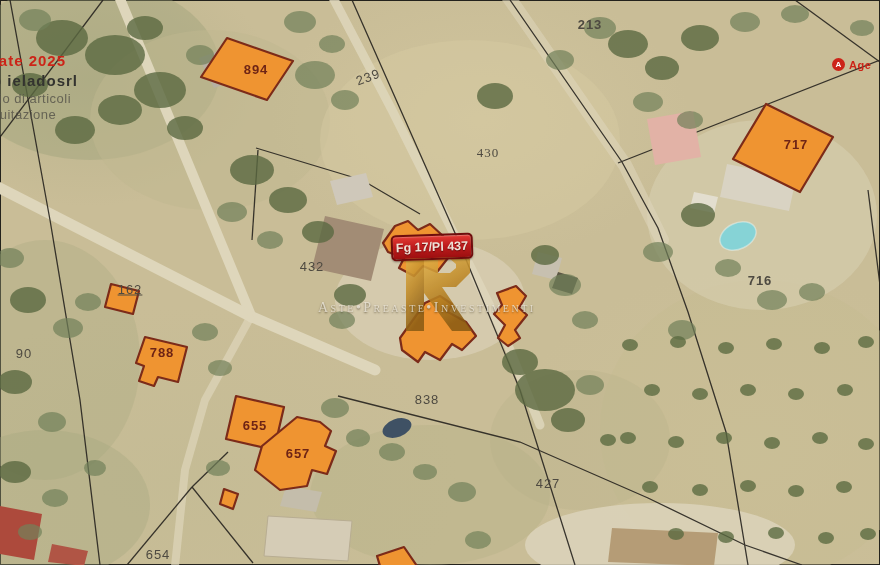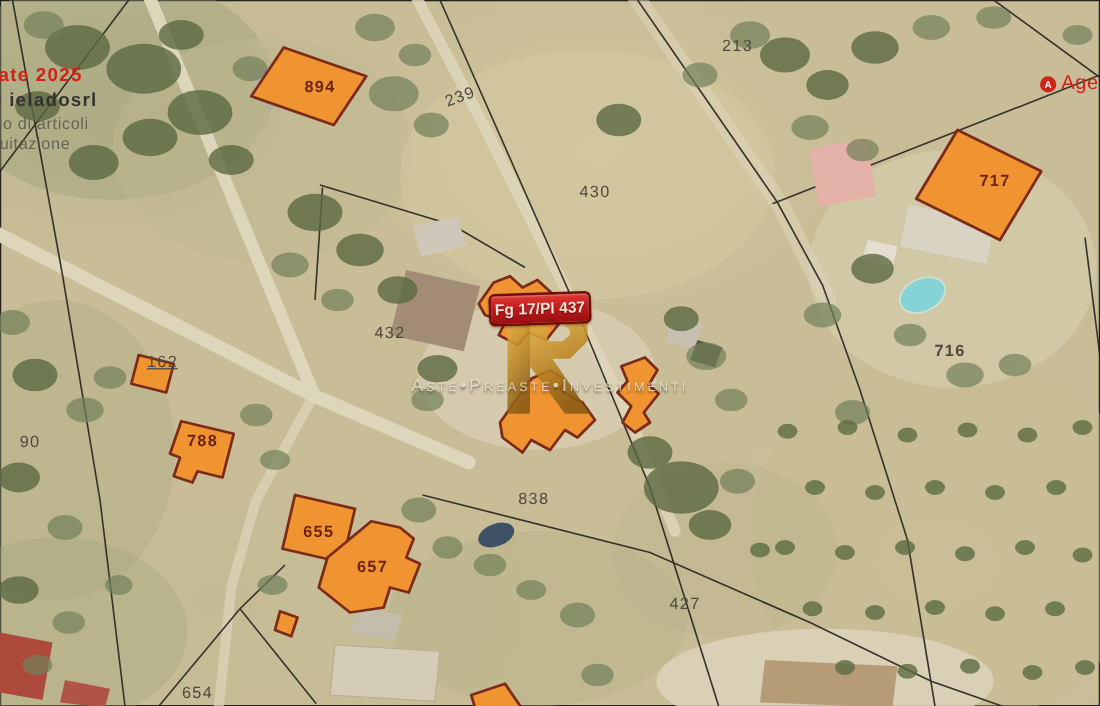--- a/index.html
+++ b/index.html
@@ -23,33 +23,33 @@
   }
   .plabel.ground{color:#4e4a41;}
   .plabel.on-building{color:#6e2415;font-weight:bold;}
   .corner-wm{position:absolute;left:-8px;top:52px;line-height:1.15;}
   .corner-wm .l1{font-size:15px;font-weight:bold;color:#cc2418;letter-spacing:1px;}
   .corner-wm .l2{font-size:15px;font-weight:bold;color:#33332f;letter-spacing:1px;margin-top:3px;}
   .corner-wm .l3,.corner-wm .l4{font-size:13px;color:rgba(88,86,75,.85);margin-top:2px;letter-spacing:.5px;}
   .agency{position:absolute;left:832px;top:58px;display:flex;align-items:center;gap:4px;}
   .agency .dot{width:13px;height:13px;border-radius:50%;background:#cc2418;color:#fff;
     font-size:8px;font-weight:bold;display:flex;align-items:center;justify-content:center;}
-  .agency .txt{font-size:16px;font-weight:normal;color:#cc2418;letter-spacing:.5px;}
+  .agency .txt{font-size:11px;font-weight:bold;color:#cc2418;letter-spacing:.5px;}
   .badge{
     position:absolute;left:391px;top:234px;width:82px;height:26px;
     background:linear-gradient(180deg,#e23a34 0%,#c01d1e 45%,#9d0f10 100%);
     border:2px solid #6f0d0d;border-radius:5px;box-sizing:border-box;
     transform:rotate(-2deg);
     display:flex;align-items:center;justify-content:center;
     box-shadow:0 1px 2px rgba(0,0,0,.35), inset 0 1px 1px rgba(255,255,255,.25);
   }
   .badge span{font-size:12.5px;font-weight:bold;color:#efe2d8;text-shadow:0 1px 1px rgba(60,0,0,.6);white-space:nowrap;}
   .wordmark{
-    position:absolute;left:318px;top:300px;width:244px;text-align:center;
-    font-family:Liberation Sans, sans-serif;font-variant:small-caps;
+    position:absolute;left:318px;top:300px;width:244px;text-align:left;
+    font-family:Liberation Serif, serif;font-variant:small-caps;
     font-size:14px;letter-spacing:2.5px;color:rgba(238,233,222,.78);
     text-shadow:0 1px 2px rgba(40,30,10,.55);white-space:nowrap;
   }
 </style>
 </head>
 <body>
 
 <div class="stage">
 
   <svg class="layer" width="880" height="565" viewBox="0 0 880 565">
@@ -223,22 +223,22 @@
       <polygon points="383,243 395,226 408,221 418,230 430,224 443,236 436,247 448,258 437,272 423,266 414,276 399,268 404,258 388,252"></polygon>
       <polygon points="400,338 425,303 440,296 452,304 448,312 466,322 476,336 462,350 452,344 440,360 425,352 418,362 402,350"></polygon>
       <polygon points="497,293 516,286 526,296 519,308 527,315 515,330 520,338 508,346 498,338 505,325 494,314 502,305"></polygon>
       <polygon points="377,556 404,547 417,566 380,566"></polygon>
     </g>
   </svg>
 
   <div class="layer">
       <div class="plabel on-building" style="left: 256px; top: 69px;">894</div>
       <div class="plabel ground" style="left: 368px; top: 77px; transform: translate(-50%, -50%) rotate(-20deg);">239</div>
-      <div class="plabel ground" style="left: 590px; top: 36px;">213</div>
-      <div class="plabel ground" style="left: 476px; top: 153px;">430</div>
+      <div class="plabel ground" style="left: 590px; top: 24px; font-weight: bold;">213</div>
+      <div class="plabel ground" style="left: 488px; top: 153px; font-family: Liberation Serif, serif;">430</div>
       <div class="plabel on-building" style="left: 796px; top: 144px;">717</div>
       <div class="plabel ground" style="left: 760px; top: 280px; font-weight: bold;">716</div>
       <div class="plabel ground" style="left: 312px; top: 266px;">432</div>
       <div class="plabel ground" style="left: 130px; top: 289px; text-decoration: underline;">162</div>
       <div class="plabel on-building" style="left: 162px; top: 352px;">788</div>
       <div class="plabel ground" style="left: 10px; top: 353px; margin-left: 14px;">90</div>
       <div class="plabel on-building" style="left: 255px; top: 425px;">655</div>
       <div class="plabel on-building" style="left: 298px; top: 453px;">657</div>
       <div class="plabel ground" style="left: 427px; top: 399px;">838</div>
       <div class="plabel ground" style="left: 548px; top: 483px;">427</div>

